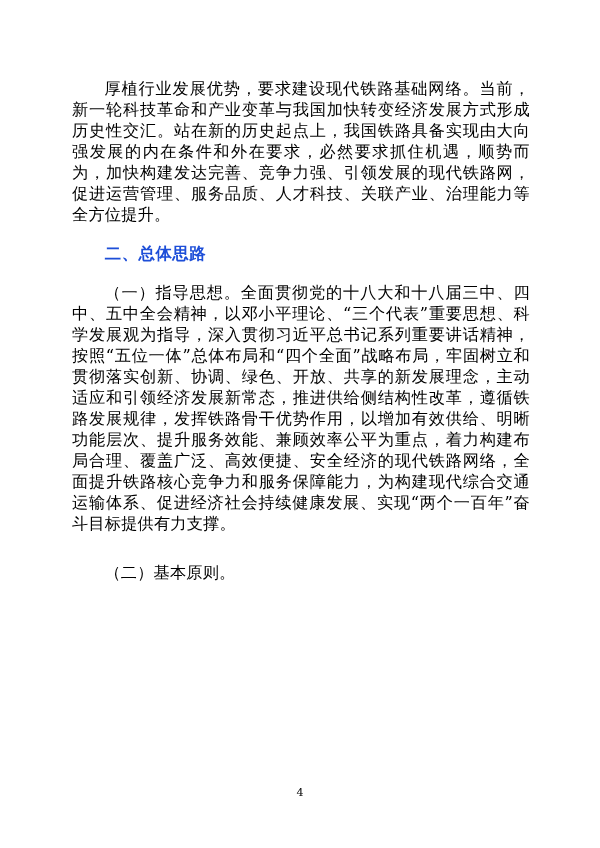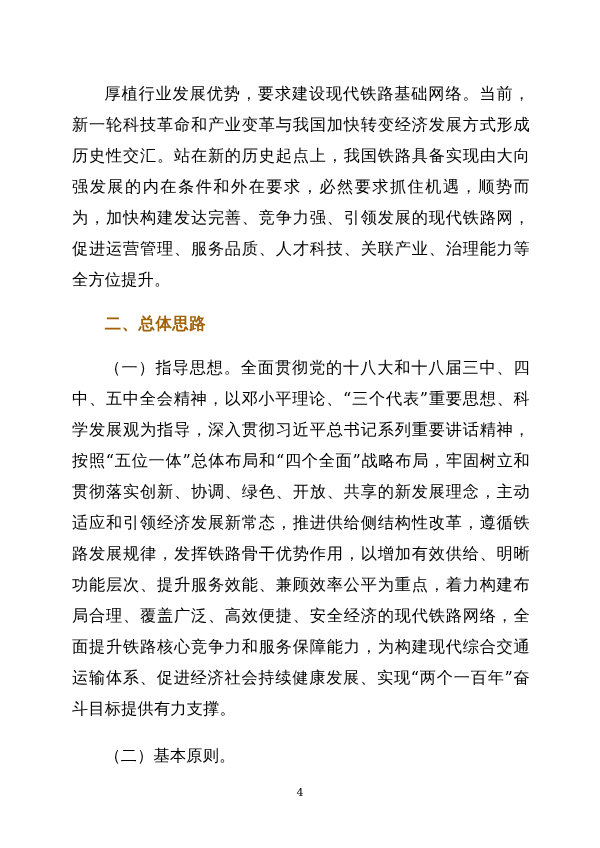--- a/index.html
+++ b/index.html
@@ -21,42 +21,42 @@
   }
   .content {
     position: absolute;
     left: 72px;
     top: 78px;
     width: 458px;
   }
   .para {
     font-family: "DejaVu Serif", serif;
     font-size: 16.2px;
-    line-height: 31px;
+    line-height: 21px;
     color: #000000;
     text-align: justify;
     text-justify: inter-ideograph;
     margin: 0 0 0 0;
     letter-spacing: 0.2px;
   }
   .indent {
     text-indent: 2em;
   }
   .heading {
     font-family: "DejaVu Sans", sans-serif;
     font-size: 16.4px;
     font-weight: bold;
     line-height: 31px;
-    color: #a16207;
+    color: #1d4ed8;
     text-indent: 2em;
     margin: 13px 0 13px 0;
     letter-spacing: 0.5px;
   }
   .gap-top {
-    margin-top: 16px;
+    margin-top: 28px;
   }
   .footer {
     position: absolute;
     left: 0;
     top: 786px;
     width: 600px;
     text-align: center;
     font-family: "DejaVu Serif", serif;
     font-size: 11px;
     color: #000000;

